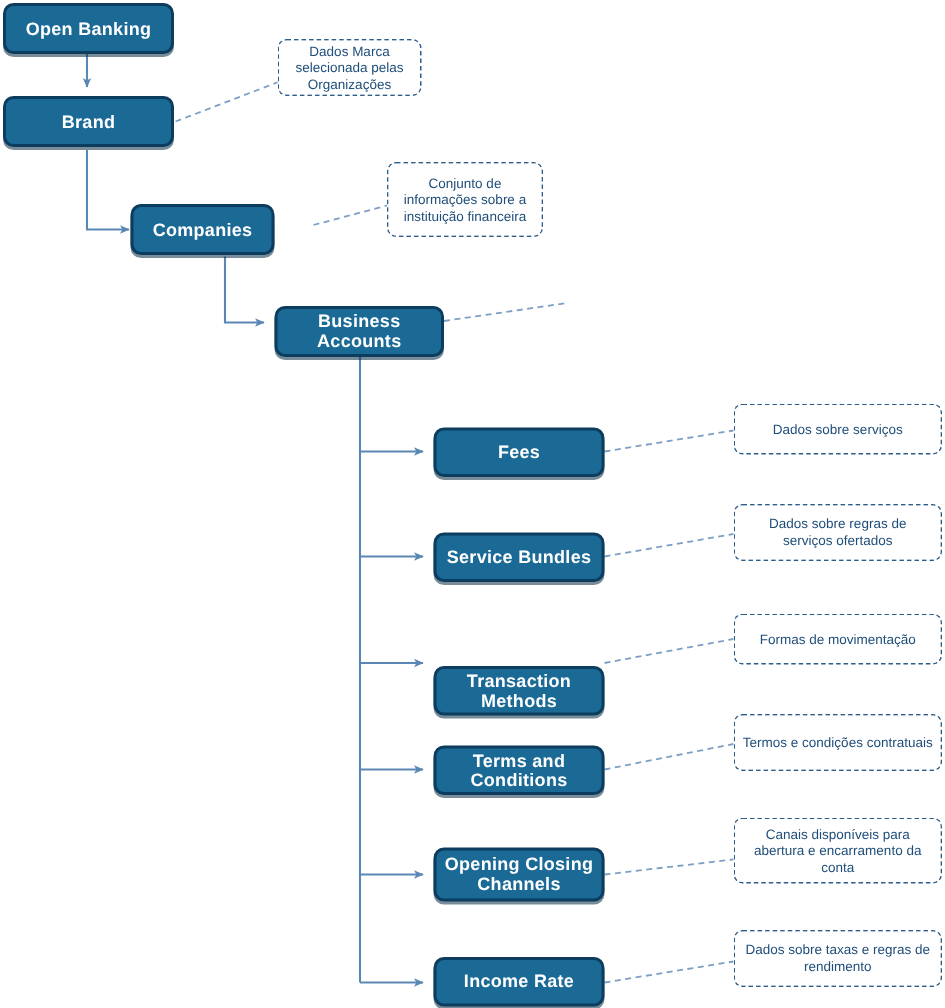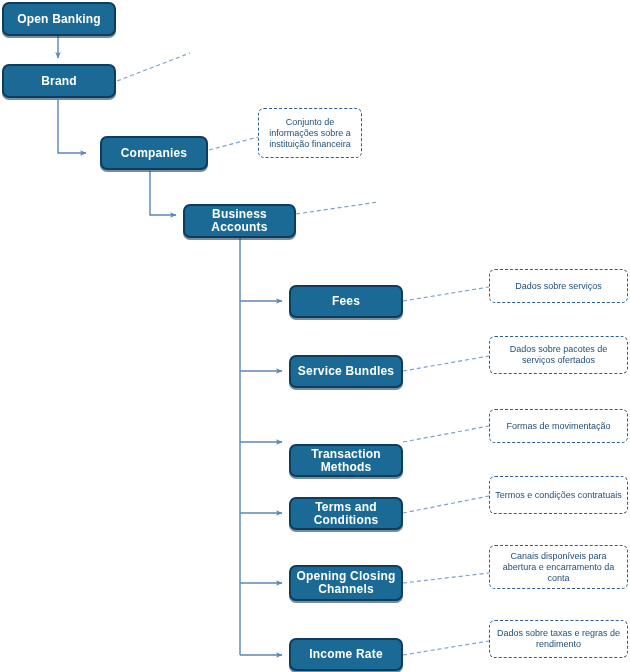--- a/index.html
+++ b/index.html
@@ -132,21 +132,21 @@
   </svg>
 
   <div class="entity" style="left:2px;  top:2px;   width:114px; height:34px;">
     <span class="label">Open Banking</span>
   </div>
 
   <div class="entity" style="left:2px;  top:64px;  width:114px; height:34px;">
     <span class="label">Brand</span>
   </div>
 
-  <div class="entity" style="left:100px; top:136px; width:108px; height:34px;justify-content:flex-end;">
+  <div class="entity" style="left:87px; top:136px; width:96px; height:34px;justify-content:flex-end;">
     <span class="label">Companies</span>
   </div>
 
   <div class="entity" style="left:183px;top:204px; width:113px; height:34px;">
     <span class="label">Business Accounts</span>
   </div>
 
   <div class="entity" style="left:289px;top:285px; width:114px; height:33px;">
     <span class="label">Fees</span>
   </div>
@@ -165,32 +165,35 @@
 
   <div class="entity" style="left:289px;top:565px; width:114px; height:36px;">
     <span class="label">Opening Closing
 Channels</span>
   </div>
 
   <div class="entity" style="left:289px;top:638px; width:114px; height:33px;">
     <span class="label">Income Rate</span>
   </div>
 
+  <div class="note" style="left:185px;top:26px;  width:96px;  height:38px;">
+    <span class="label">Dados Marca selecionada pelas Organizações</span>
+  </div>
 
   <div class="note" style="left:258px;top:108px; width:104px; height:50px;">
     <span class="label">Conjunto de informações sobre a instituição financeira</span>
   </div>
 
 
   <div class="note" style="left:489px;top:269px; width:139px; height:34px;">
     <span class="label">Dados sobre serviços</span>
   </div>
 
   <div class="note" style="left:489px;top:336px; width:139px; height:38px;">
-    <span class="label">Dados sobre pacotes de serviços ofertados</span>
+    <span class="label">Dados sobre regras de serviços ofertados</span>
   </div>
 
   <div class="note" style="left:489px;top:409px; width:139px; height:34px;">
     <span class="label">Formas de movimentação</span>
   </div>
 
   <div class="note" style="left:489px;top:476px; width:139px; height:38px;">
     <span class="label">Termos e condições contratuais</span>
   </div>
 

